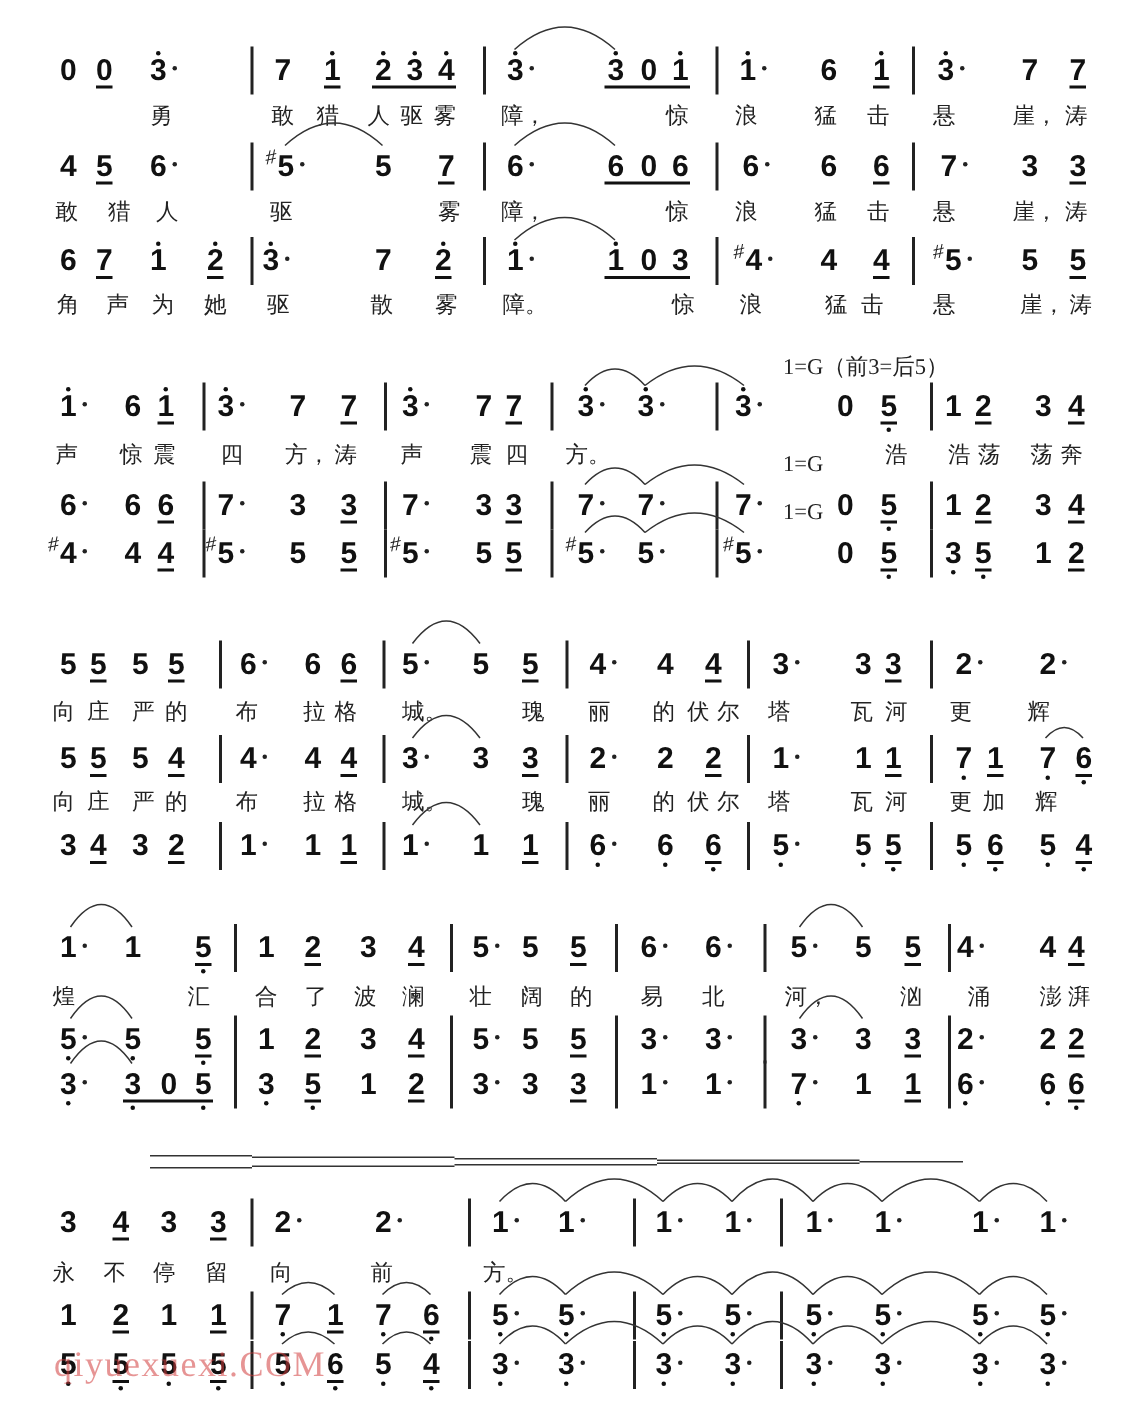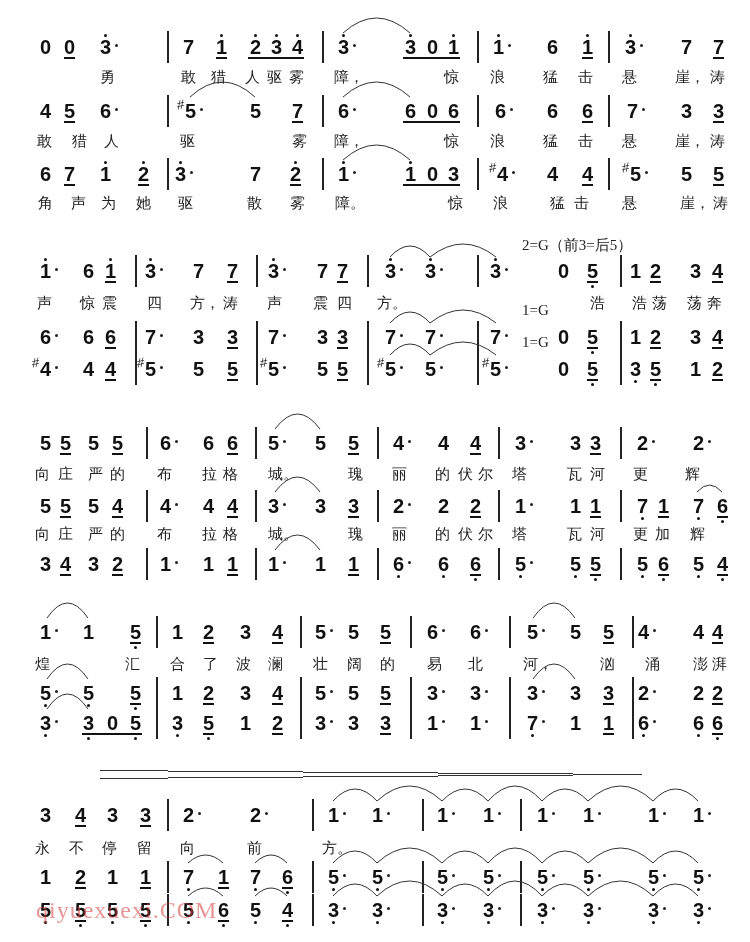--- a/index.html
+++ b/index.html
@@ -293,21 +293,21 @@
         <span class="lyric" style="left: 448px; top: 193px;">惊</span>
         <span class="lyric" style="left: 493px; top: 193px;">浪</span>
         <span class="lyric" style="left: 550px; top: 193px;">猛</span>
         <span class="lyric" style="left: 574px; top: 193px;">击</span>
         <span class="lyric" style="left: 622px; top: 193px;">悬</span>
         <span class="lyric" style="left: 680px; top: 193px;">崖，</span>
         <span class="lyric" style="left: 713px; top: 193px;">涛</span>
       </div>
     </div>
     <div class="system">
-      <div class="key-label" style="left: 522px; top: 236px;">2=G（前3=后5）</div>
+      <div class="key-label" style="left: 522px; top: 236px;">1=G（前3=后5）</div>
       <div class="key-label" style="left: 522px; top: 301px;">1=G</div>
       <div class="key-label" style="left: 522px; top: 333px;">1=G</div>
       <div class="row">
         <div class="bar" style="left: 135px; top: 255px;"></div>
         <div class="bar" style="left: 256px; top: 255px;"></div>
         <div class="bar" style="left: 367px; top: 255px;"></div>
         <div class="bar" style="left: 477px; top: 255px;"></div>
         <div class="bar" style="left: 620px; top: 255px;"></div>
         <span class="note" style="left: 40px; top: 259px;">
           <span class="digit">1</span>

